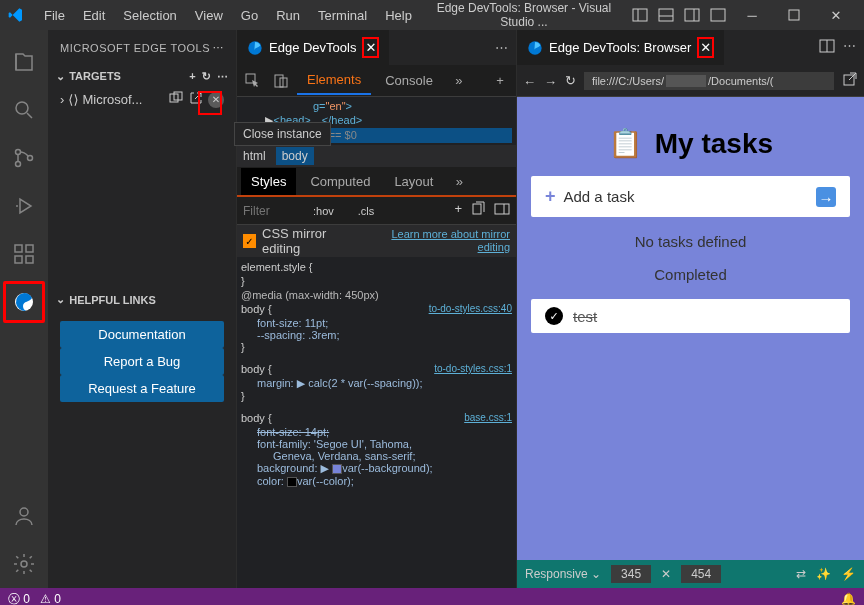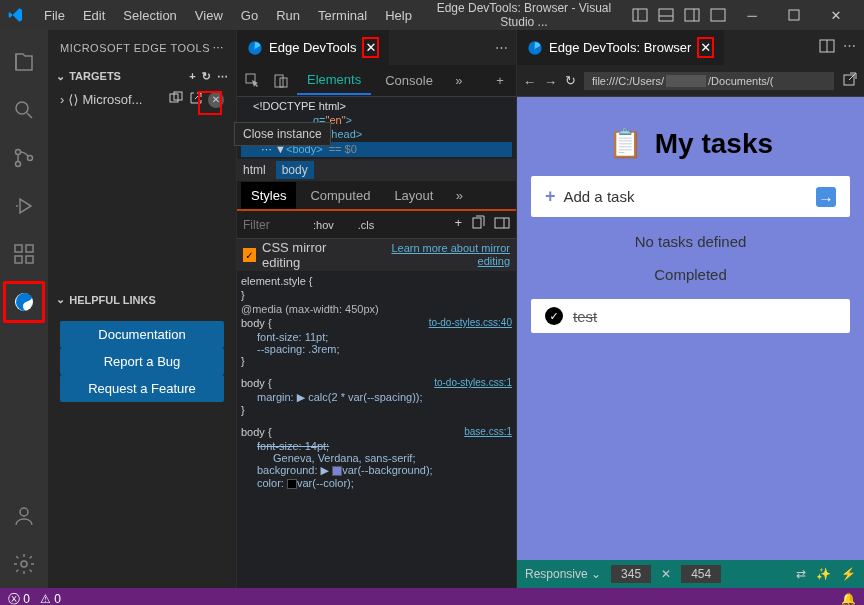--- a/index.html
+++ b/index.html
@@ -47,21 +47,21 @@
     
     .tab-bar { height: 35px; background: #252526; display: flex; align-items: center; padding-right: 8px; }
     .tab { height: 35px; display: flex; align-items: center; padding: 0 10px; background: #1e1e1e; color: #fff; font-size: 13px; gap: 6px; border-right: 1px solid #252526; }
     .tab-bar-right { margin-left: auto; display: flex; gap: 8px; color: #ccc; }
     .edge-icon { width: 16px; height: 16px; }
     .close-tab-highlight { border: 2px solid red; padding: 1px; }
     
     
     .devtools-toolbar { height: 32px; display: flex; align-items: center; border-bottom: 1px solid #3c3c3c; padding: 0 4px; gap: 4px; }
     .devtools-tab { padding: 6px 10px; color: #aaa; font-size: 13px; cursor: pointer; }
-    .devtools-tab.active { color: #14b8a6; border-bottom: 2px solid #1a73e8; }
+    .devtools-tab.active { color: #f97316; border-bottom: 2px solid #1a73e8; }
     .devtools-icon { width: 24px; height: 24px; display: flex; align-items: center; justify-content: center; color: #aaa; cursor: pointer; }
     
     .dom-tree { background: #202124; font-family: monospace; font-size: 11px; padding: 2px 4px; }
     .dom-line { padding: 1px 0; white-space: nowrap; }
     .dom-line.selected { background: #0c5085; }
     .tag-name { color: #5db0d7; }
     .attr-val { color: #f29766; }
     .dom-text { color: #ddd; }
     .dollar0 { color: #888; margin-left: 6px; }
     
@@ -304,21 +304,20 @@
               <rect x="2" y="2" width="8" height="12" fill="none" stroke="currentColor"></rect>
               <rect x="7" y="5" width="7" height="9" fill="none" stroke="currentColor"></rect>
             </svg>
           </span>
         <span class="devtools-tab active">Elements</span>
         <span class="devtools-tab">Console</span>
         <span class="devtools-icon">»</span>
         <span class="devtools-icon" style="margin-left:auto">+</span>
       </div>
       <div class="dom-tree">
-        <div class="dom-line" style="padding-left:12px"><span class="dom-text">&lt;!DOCTYPE html&gt;</span></div>
         <div class="dom-line" style="padding-left:12px"><span class="tag-name" style="padding-left:60px">g=</span><span class="attr-val">"<span>en</span>"</span><span class="tag-name">&gt;</span></div>
         <div class="dom-line" style="padding-left:24px">▶<span class="tag-name">&lt;head&gt;</span><span class="dom-text">…</span><span class="tag-name">&lt;/head&gt;</span></div>
         <div class="dom-line selected" style="padding-left:20px">⋯ ▼<span class="tag-name">&lt;body&gt;</span><span class="dollar0">== $0</span></div>
       </div>
       <div class="breadcrumb">
         <span class="breadcrumb-item">html</span>
         <span class="breadcrumb-item active">body</span>
       </div>
       <div class="styles-tabs">
         <span class="styles-tab active">Styles</span>
@@ -364,20 +363,23 @@
         <div>
             <span class="css-prop">margin: ▶ calc(2 * var(--spacing));</span>
           </div>
         <div class="css-rule"><span class="css-brace">}</span></div>
         <div style="height:8px"></div>
         <div class="css-rule"><a class="css-link">base.css:1</a><span class="css-selector">body {</span></div>
         <div>
             <span class="css-prop strike">font-size: 14pt;</span>
           </div>
         <div>
+            <span class="css-prop"><span>font-family: 'Segoe UI', Tahoma,</span></span>
+          </div>
+        <div>
             <span class="css-prop" style="padding-left:32px">Geneva, Verdana, sans-serif;</span>
           </div>
         <div>
             <span class="css-prop"><span>background: ▶</span> <span class="color-swatch" style="background:#7884d9"></span><span>var(--background);</span></span>
           </div>
         <div>
             <span class="css-prop"><span>color:</span> <span class="color-swatch" style="background:#000"></span><span>var(--color);</span></span>
           </div>
       </div>
     </div>

